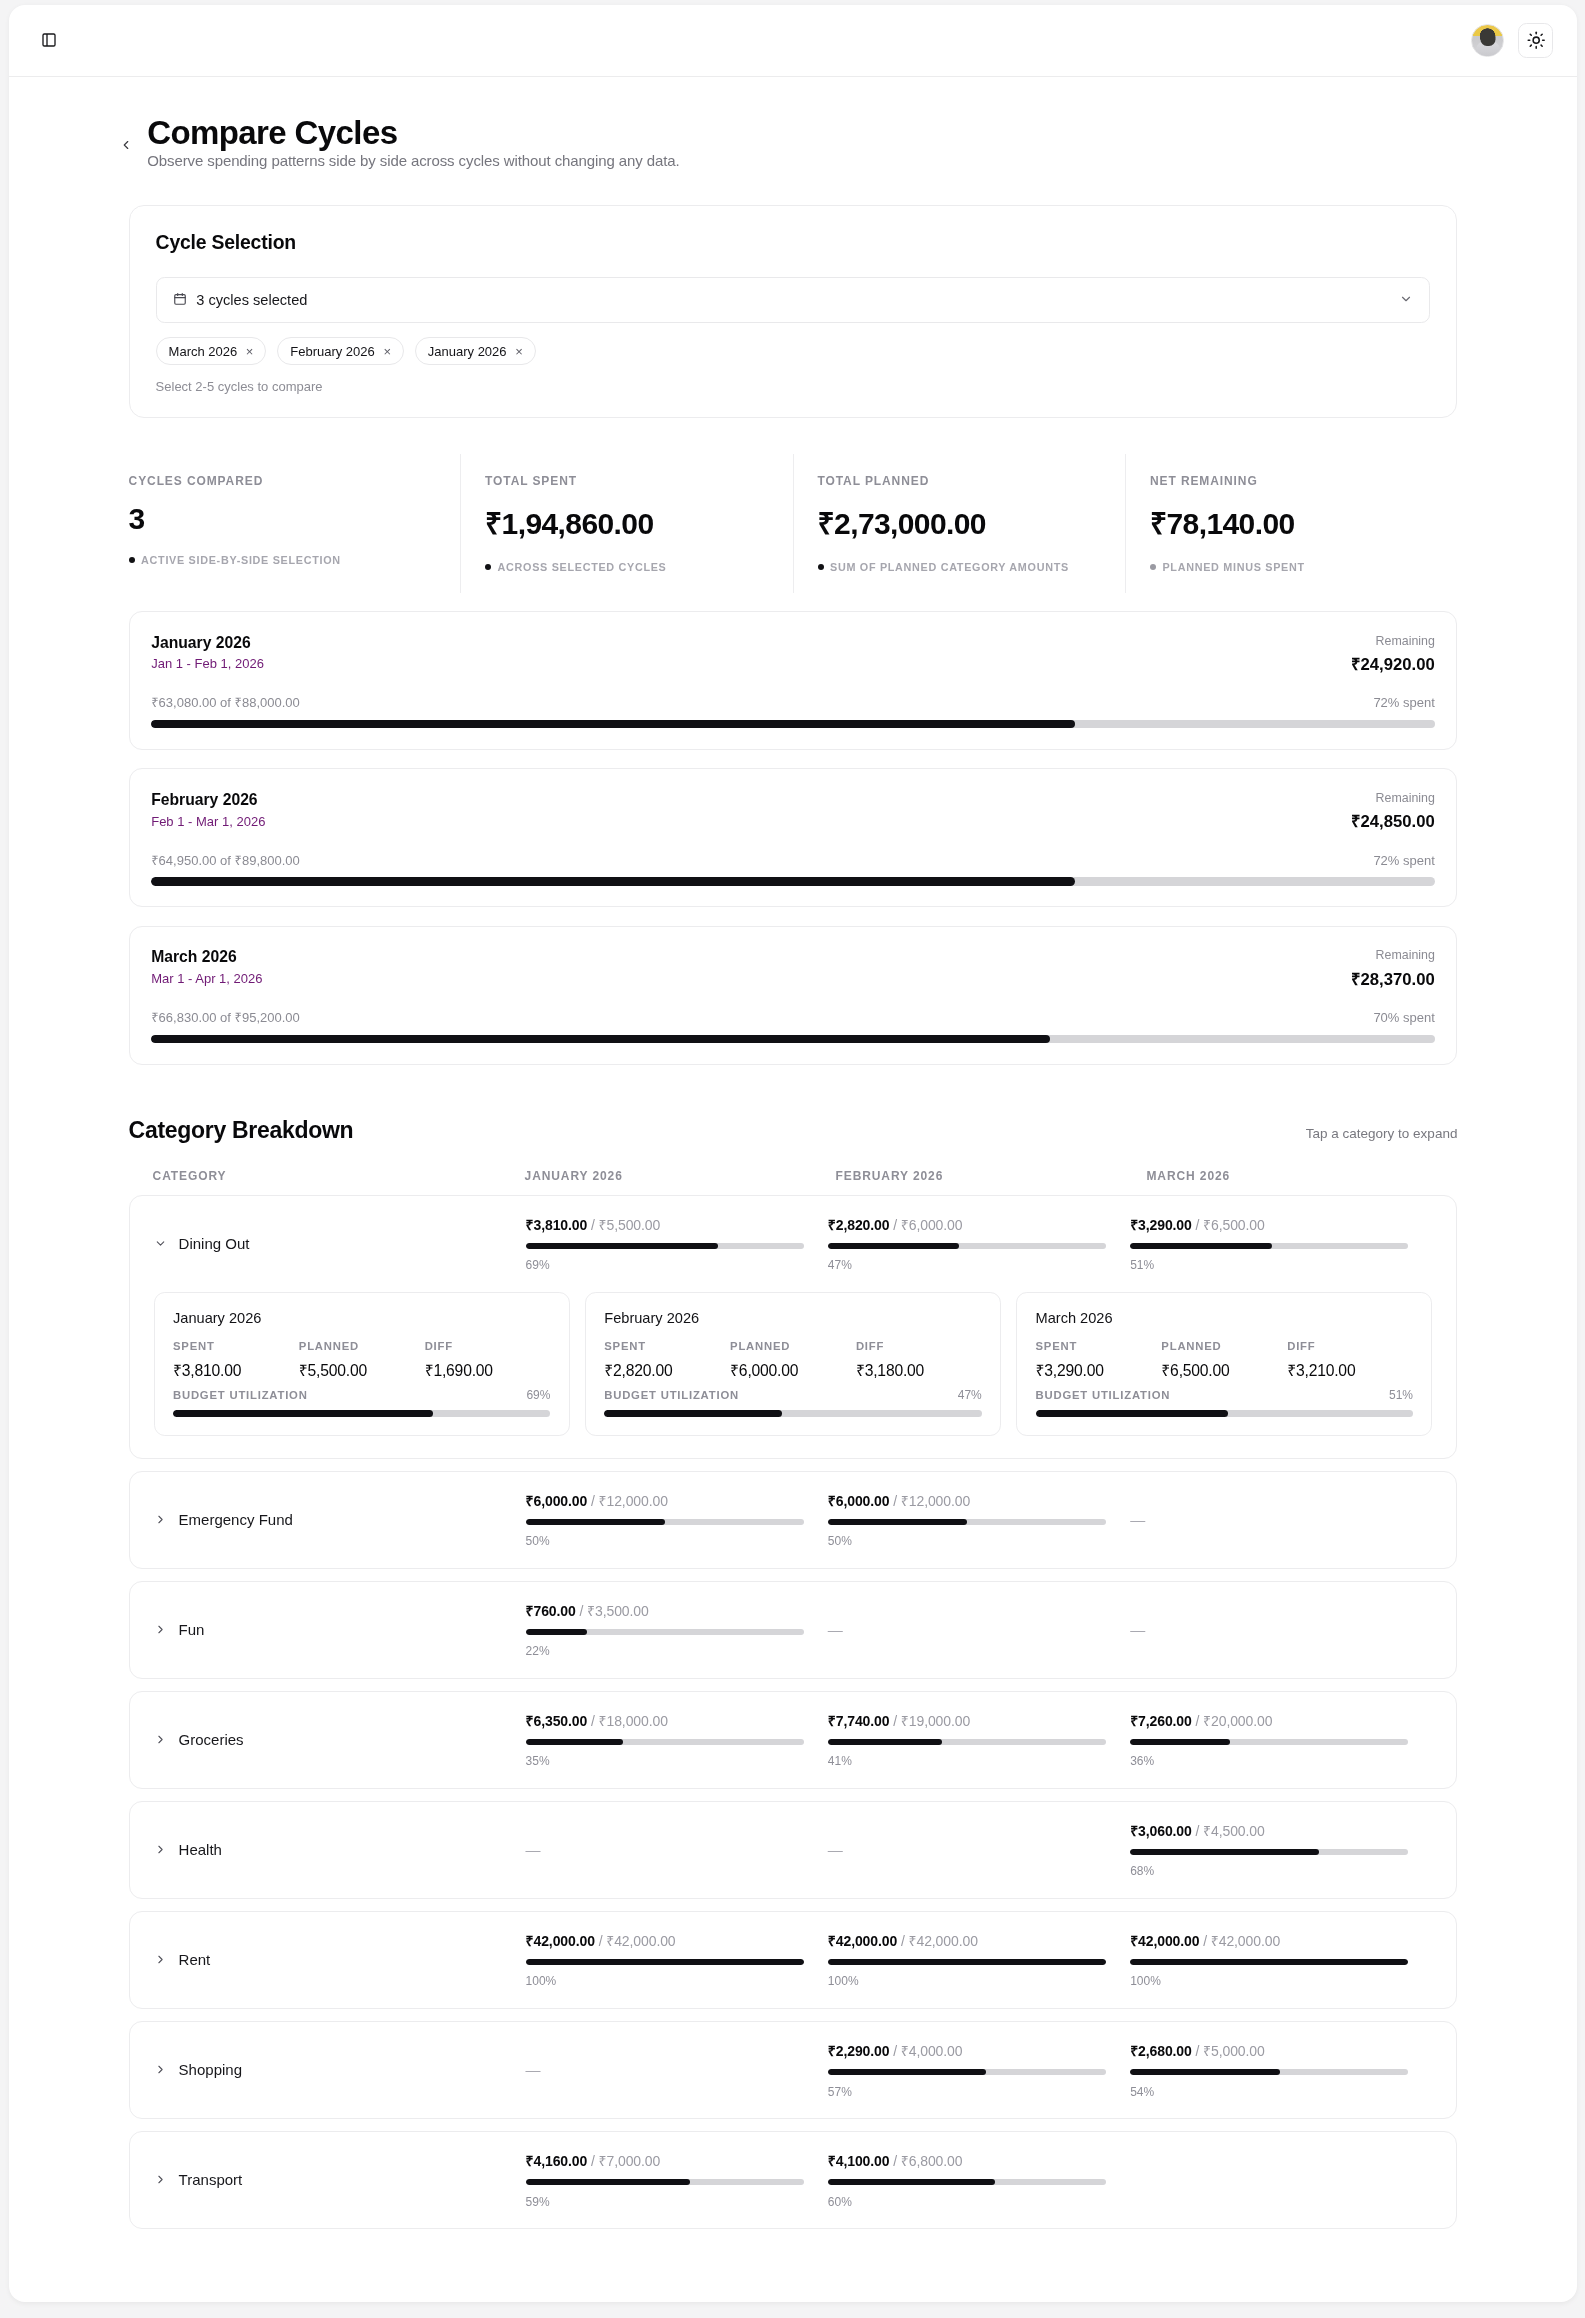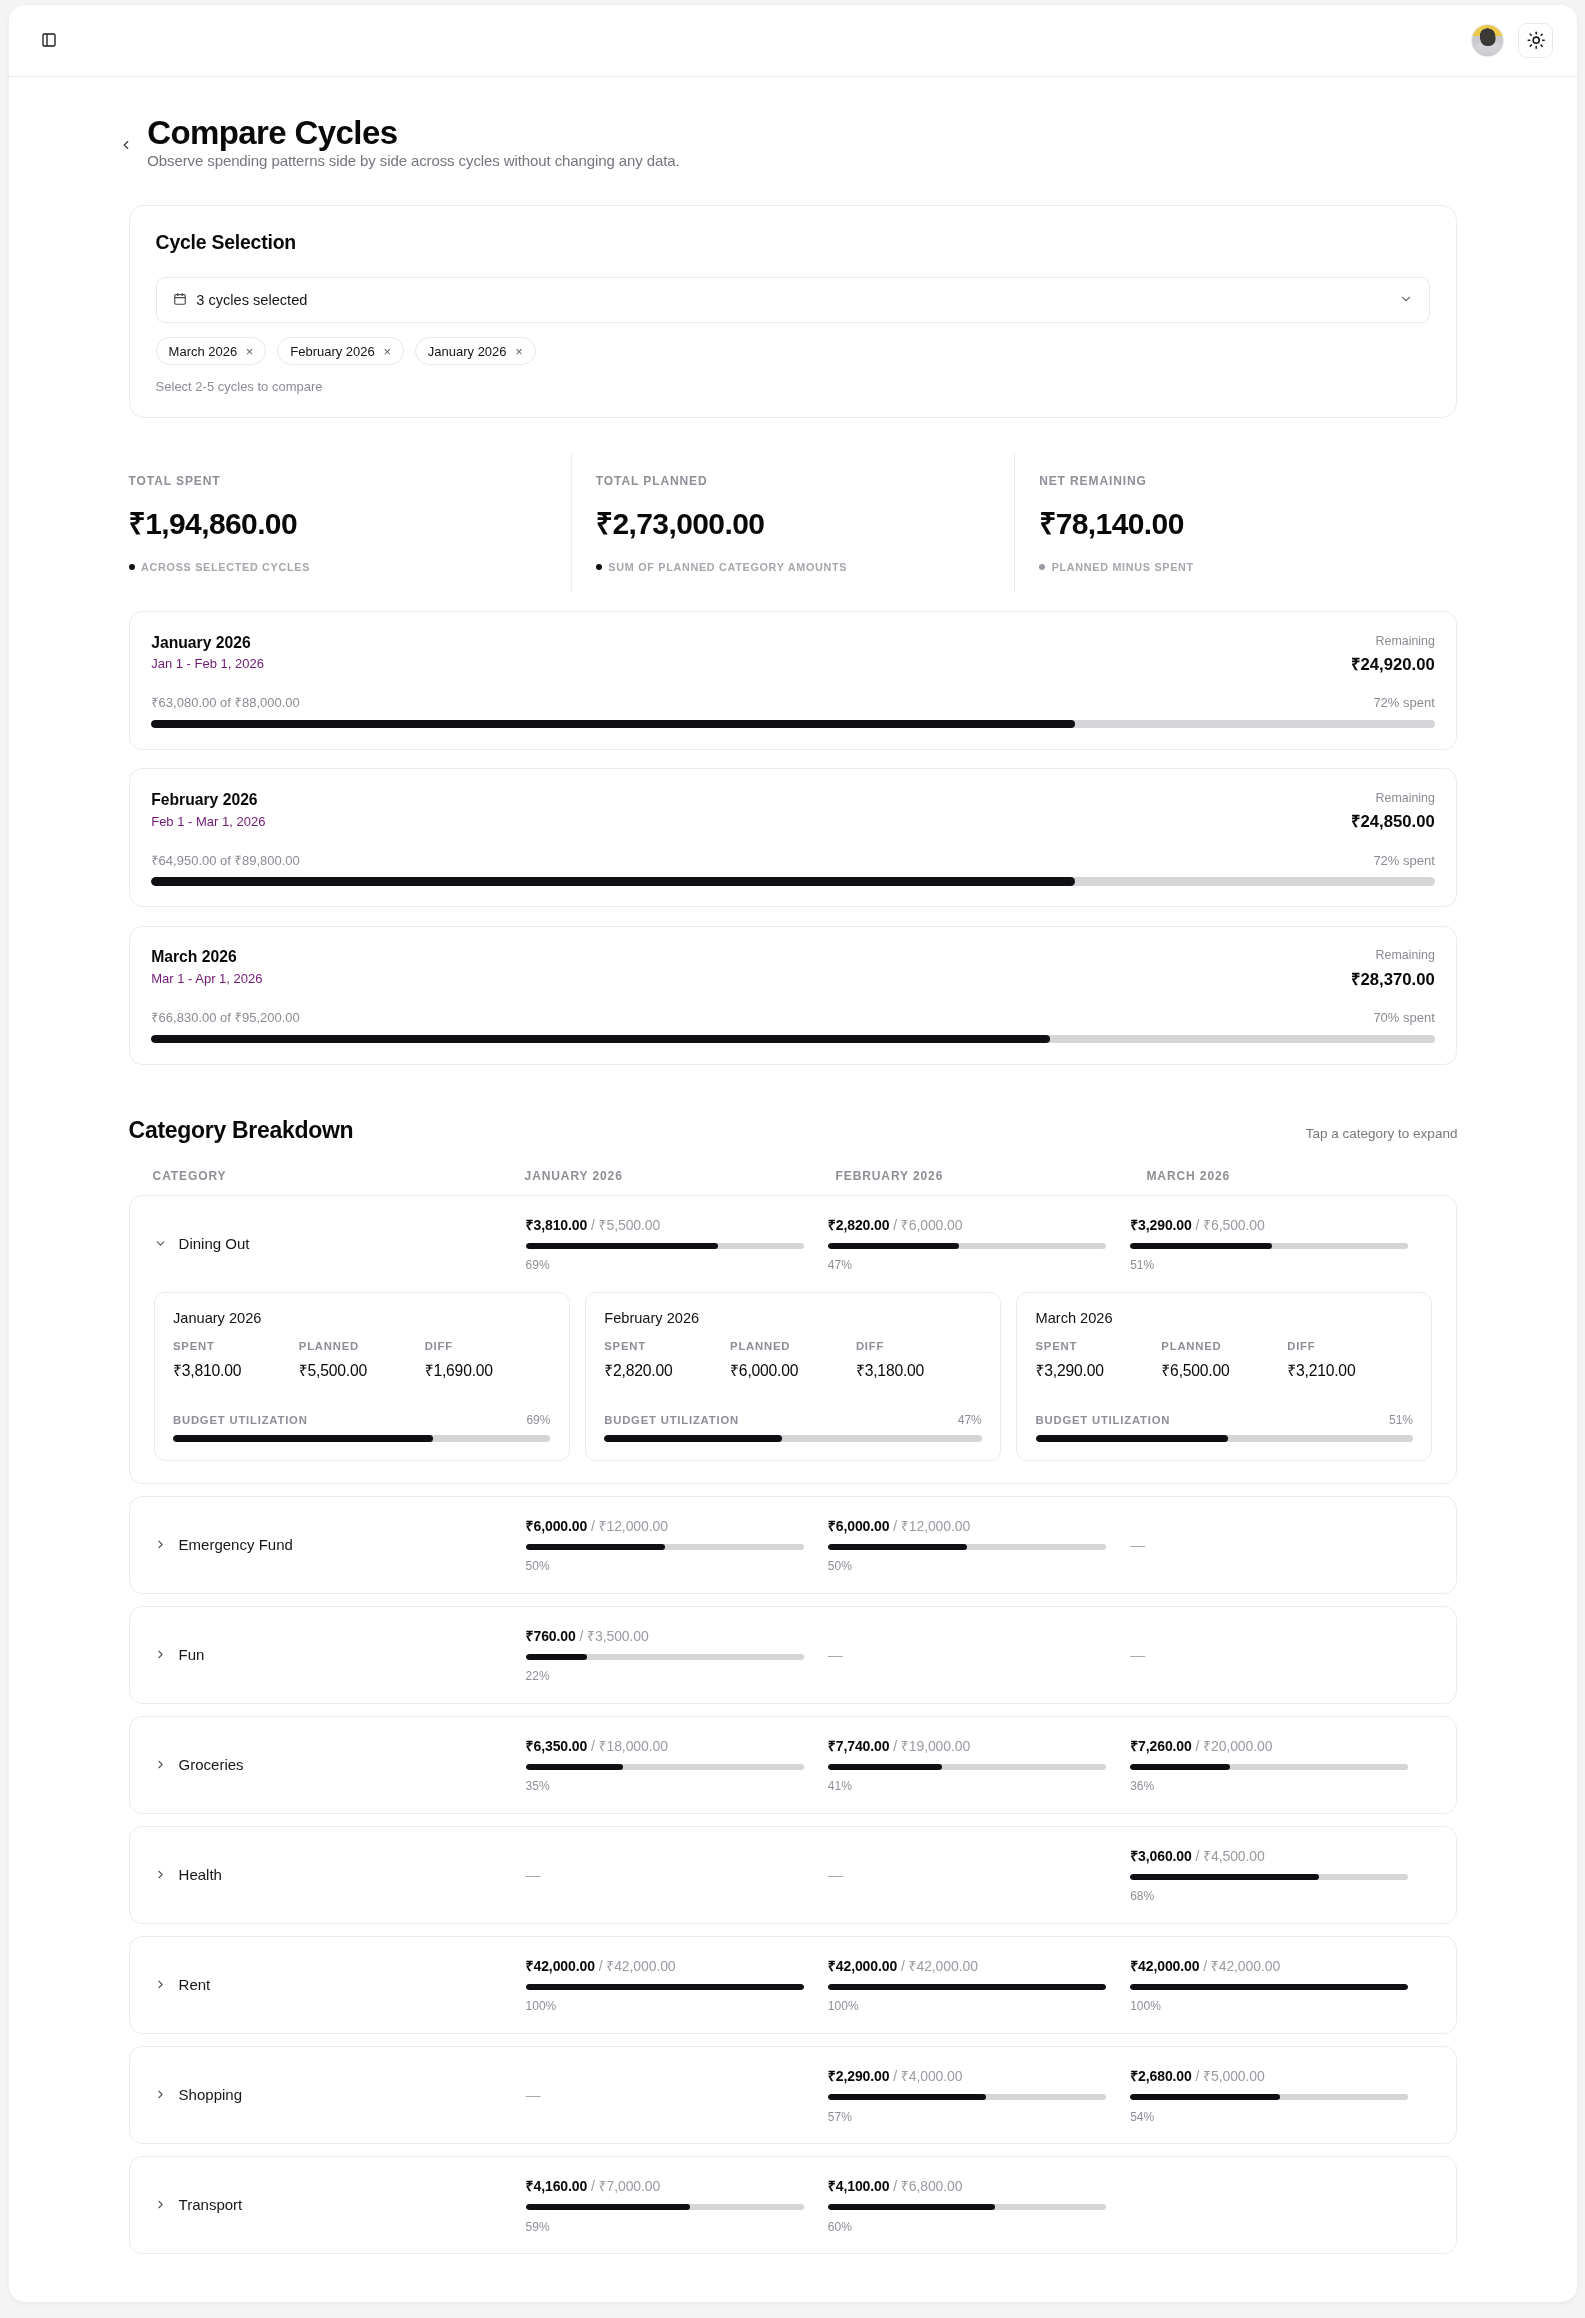--- a/index.html
+++ b/index.html
@@ -293,21 +293,21 @@
   .detail-grid {
     display: grid; grid-template-columns: 1fr 1fr 1fr;
     margin-top: 14px;
   }
   .detail-k {
     font-size: 11.3px; letter-spacing: 0.8px; color: #8e8e97; font-weight: 600;
     text-transform: uppercase;
   }
   .detail-v { font-size: 15.7px; color: #09090b; margin-top: 7px; letter-spacing: -0.2px; }
   .detail-util {
-    margin-top: 32px;
+    margin-top: 7px;
     display: flex; justify-content: space-between; align-items: baseline;
   }
   .detail-util-k {
     font-size: 11.3px; letter-spacing: 0.8px; color: #8e8e97; font-weight: 600;
     text-transform: uppercase;
   }
   .detail-util-v { font-size: 12px; color: #8e8e97; }
   .detail-bar {
     margin-top: 7.6px; height: 7px; background: #d5d5d8; border-radius: 3.8px; overflow:hidden;
   }
@@ -402,20 +402,28 @@
             <span class="chip-x">×</span>
           </div>
         </div>
 
         <div class="hint">Select 2-5 cycles to compare</div>
       </div>
     </div>
 
     <div class="stats">
       <div class="stat">
+        <div class="stat-label">CYCLES COMPARED</div>
+        <div class="stat-value">3</div>
+        <div class="stat-note">
+          <span class="dot"></span>
+          <span>ACTIVE SIDE-BY-SIDE SELECTION</span>
+        </div>
+      </div>
+      <div class="stat">
         <div class="stat-label">TOTAL SPENT</div>
         <div class="stat-value">₹1,94,860.00</div>
         <div class="stat-note">
           <span class="dot"></span>
           <span>ACROSS SELECTED CYCLES</span>
         </div>
       </div>
       <div class="stat">
         <div class="stat-label">TOTAL PLANNED</div>
         <div class="stat-value">₹2,73,000.00</div>

